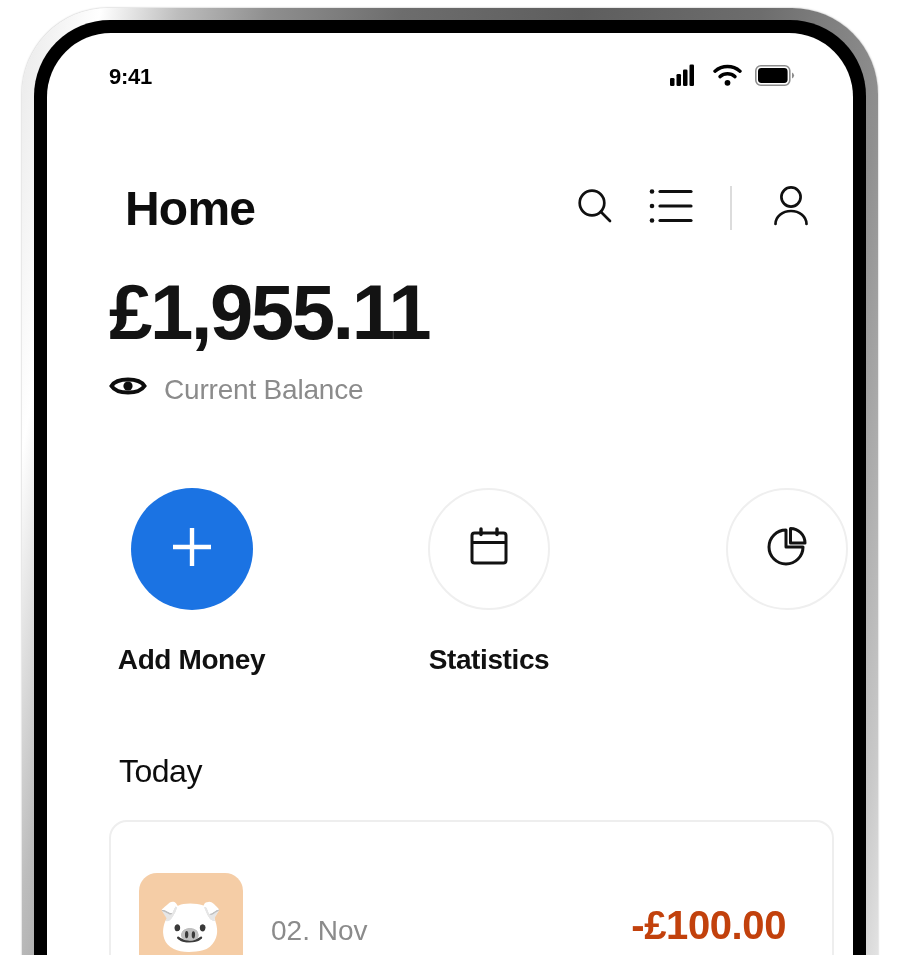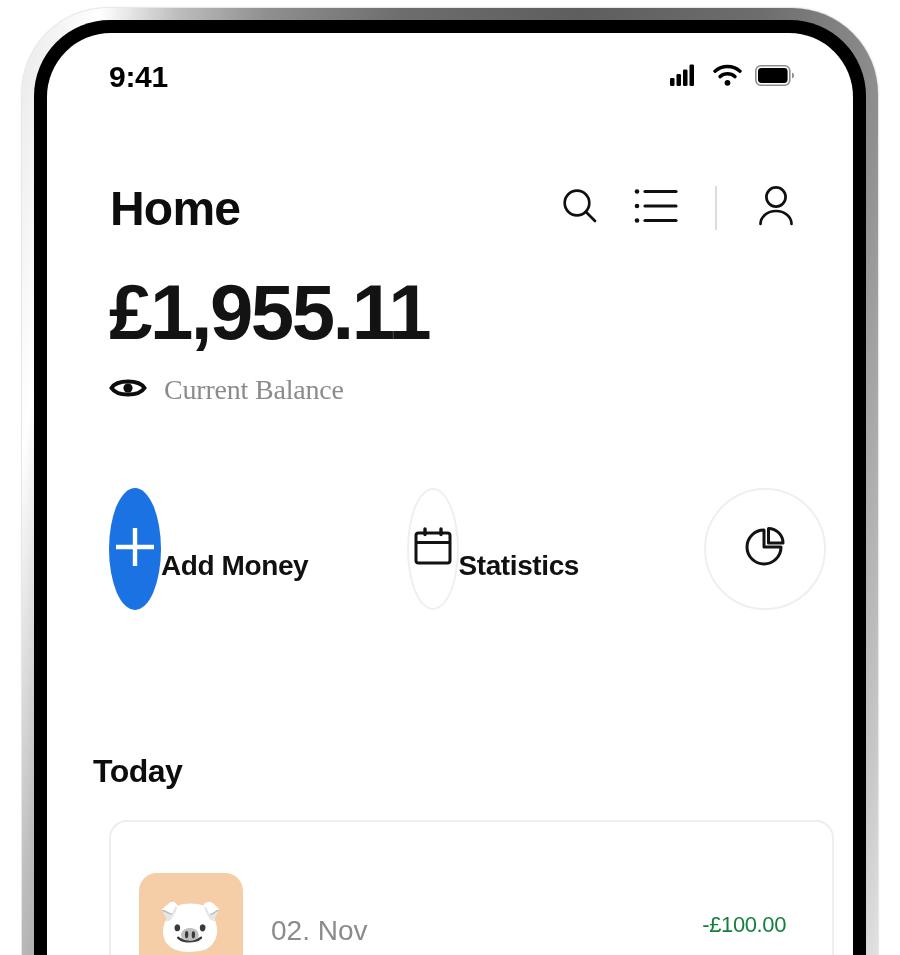--- a/index.html
+++ b/index.html
@@ -76,35 +76,35 @@
     left: 0; top: 0;
     width: 100%;
     height: 76px;
     display: flex;
     align-items: center;
     justify-content: space-between;
     padding: 12px 58px 0 62px;
     box-sizing: border-box;
   }
   #status-time {
-    font-size: 30px;
+    font-size: 22px;
     font-weight: 700;
     color: #000;
     letter-spacing: -0.3px;
   }
   #status-icons {
     display: flex;
     align-items: center;
     gap: 13px;
   }
 
   
   #app-header {
     position: absolute;
-    left: 1px; top: 130px;
+    left: 16px; top: 130px;
     width: 100%;
     height: 90px;
     display: flex;
     align-items: center;
     padding: 0 55px 0 62px;
     box-sizing: border-box;
   }
   #page-title {
     font-size: 48px;
     font-weight: 700;
@@ -139,44 +139,42 @@
   }
   #balance-amount {
     font-size: 78px;
     font-weight: 700;
     color: #131313;
     letter-spacing: -2.5px;
     line-height: 1;
   }
   #balance-row {
     display: flex;
-    align-items: center;
     gap: 17px;
     margin-top: 23px;
-    font-family: Liberation Serif, serif;
   }
   #balance-label {
     font-size: 28px;
     color: #8b8b8b;
     font-weight: 400;
     letter-spacing: -0.2px;
   }
 
   
   #quick-actions {
     position: absolute;
     left: 62px; top: 455px;
     width: 760px;
     display: flex;
     justify-content: space-between;
   }
   .action-item {
     width: 165px;
     display: flex;
-    flex-direction: row;
+    flex-direction: column;
     align-items: center;
   }
   .action-circle {
     width: 122px;
     height: 122px;
     border-radius: 50%;
     display: flex;
     align-items: center;
     justify-content: center;
     box-sizing: border-box;
@@ -191,23 +189,23 @@
     font-size: 28px;
     font-weight: 700;
     color: #111111;
     letter-spacing: -0.4px;
     white-space: nowrap;
   }
 
   
   #section-today {
     position: absolute;
-    left: 46px; top: 720px;
+    left: 72px; top: 720px;
     font-size: 32px;
-    font-weight: 700;
+    font-weight: 400;
     color: #0d0d0d;
     letter-spacing: -0.5px;
   }
   #tx-card {
     position: absolute;
     left: 62px; top: 787px;
     width: 725px;
     height: 210px;
     background: #ffffff;
     border: 2px solid #eeeeee;
@@ -242,23 +240,23 @@
     font-weight: 400;
     letter-spacing: -0.3px;
   }
   .tx-date {
     margin-top: 11px;
     font-size: 28px;
     color: #8b8b8b;
     font-weight: 400;
   }
   .tx-amount {
-    font-size: 22px;
-    color: #15803d;
-    font-weight: 400;
+    font-size: 40px;
+    color: #c2410c;
+    font-weight: 700;
     letter-spacing: -0.4px;
     white-space: nowrap;
     padding-right: 18px;
   }
 </style>
 </head>
 <body>
 
 <div id="phone-frame">
 

